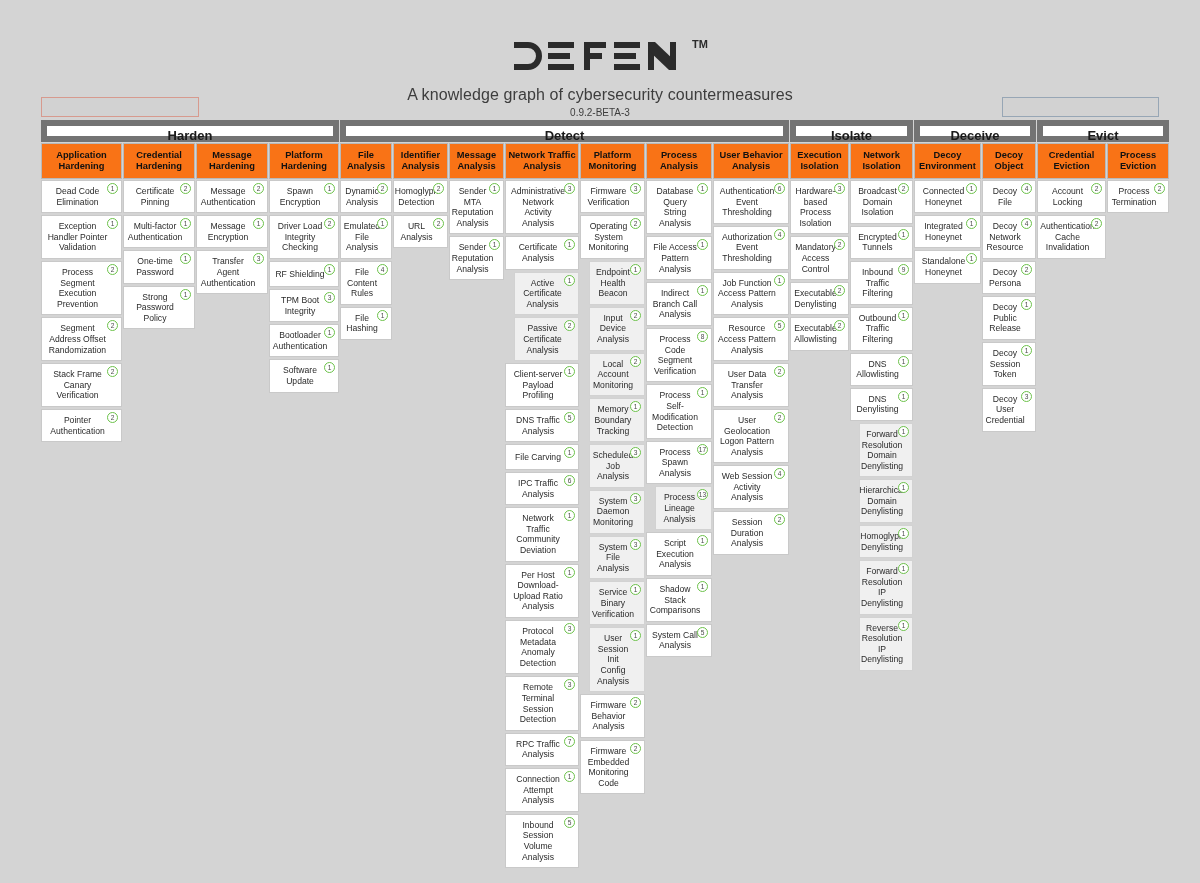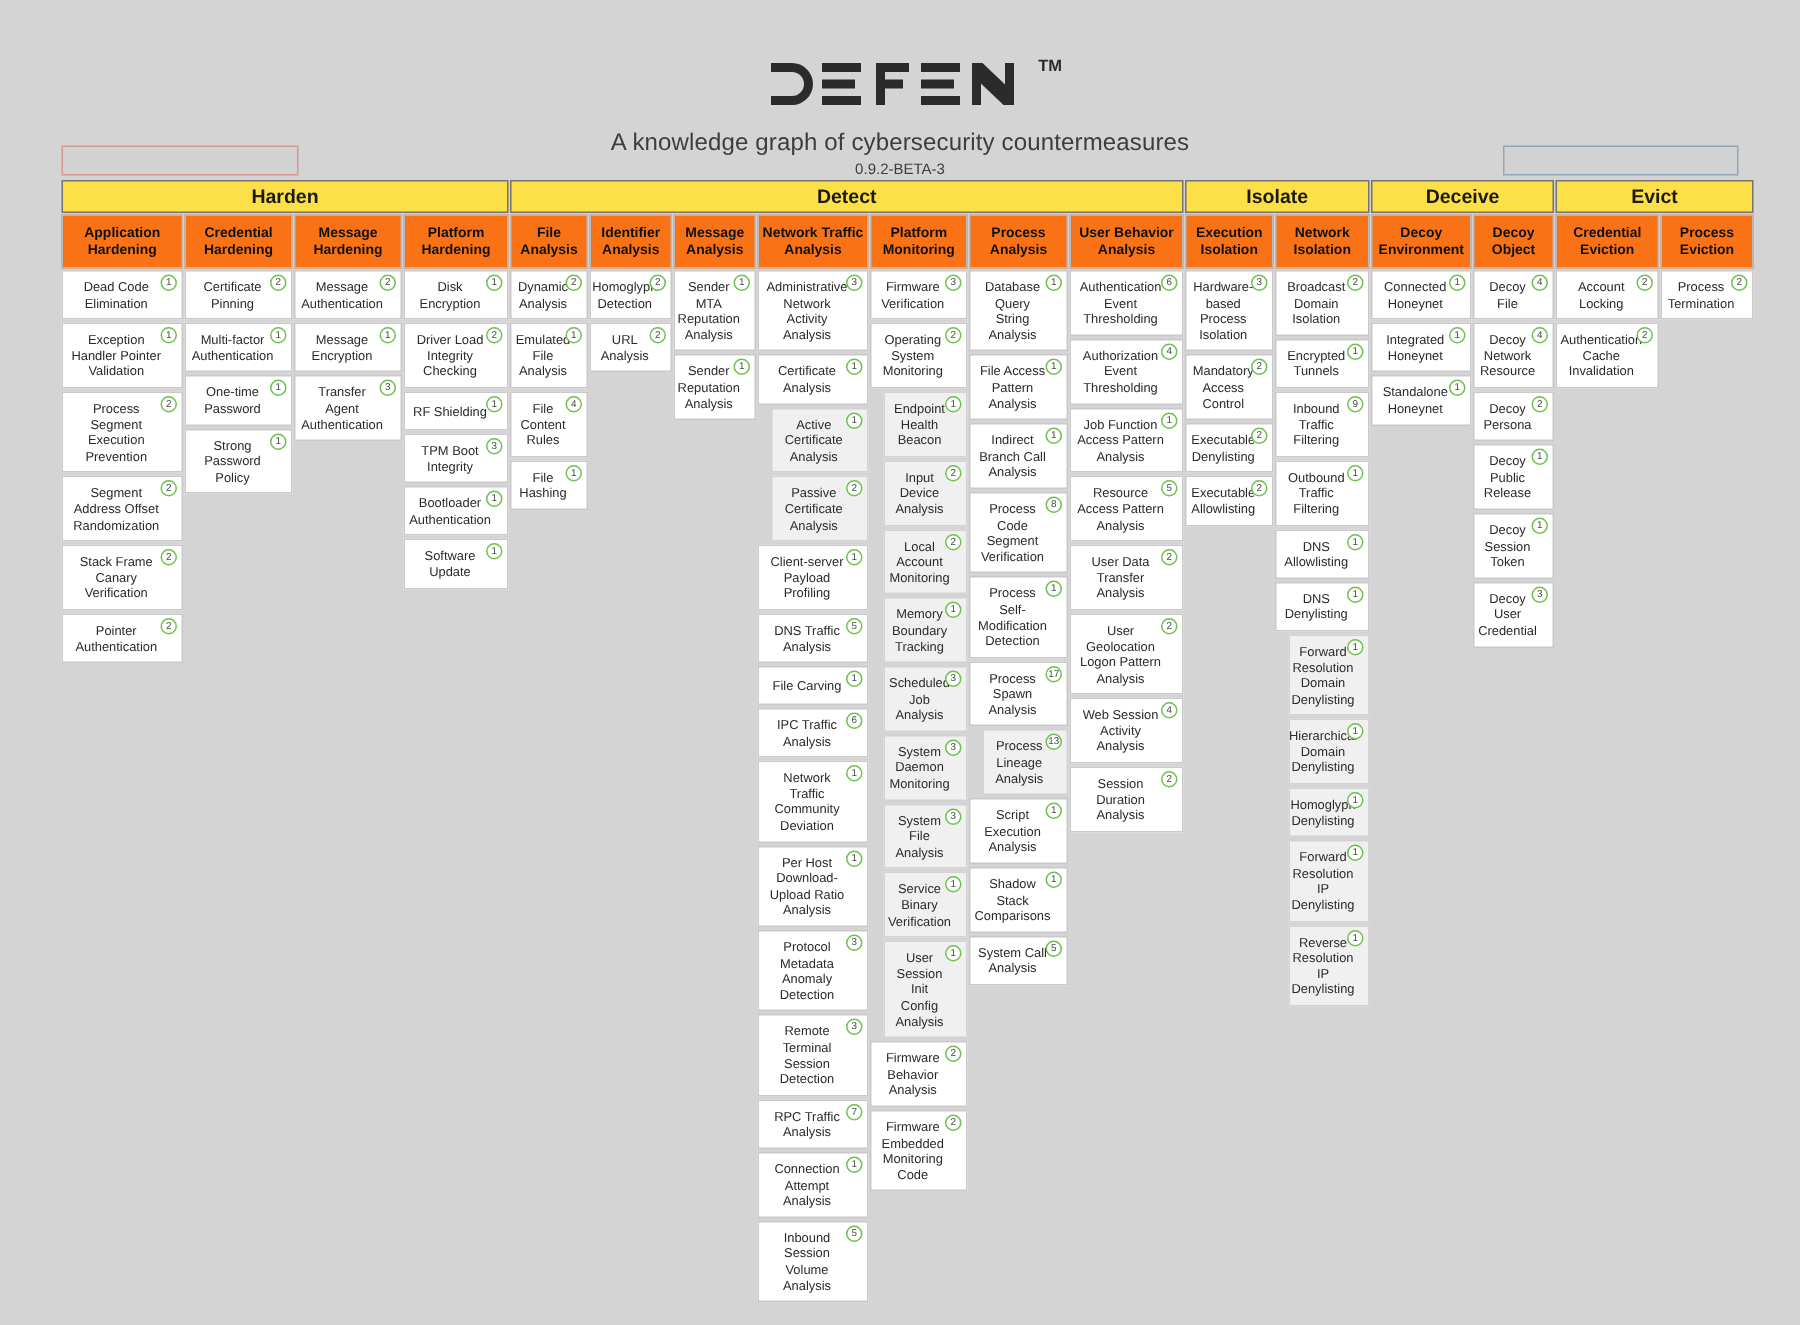--- a/index.html
+++ b/index.html
@@ -44,21 +44,21 @@
   #search-right { left: 1002px; width: 157px; }
   #search-right input { border: 1px solid #97a6b5; }
 
   
   #matrix {
     position: absolute; left: 41px; top: 120px;
     display: flex; align-items: flex-start;
   }
   .tactic { display: flex; flex-direction: column; }
   .tactic-head {
-    background: #fde047; border: 1px solid #737373;
+    background: #ffffff; border: 6px solid #737373;
     height: 22px; line-height: 20px; text-align: center;
     font-size: 13px; font-weight: bold; color: #1a1a1a;
     margin-bottom: 1px;
   }
   .base-row { display: flex; align-items: flex-start; }
   .basecol { display: flex; flex-direction: column; margin-right: 1px; }
   .basecol:last-child { margin-right: 0; }
   .base-head {
     background: #f97316; border: 1px solid #b9b9b9;
     height: 36px; display: flex; align-items: center; justify-content: center;
@@ -208,21 +208,21 @@
               <div class="tech">
                 <span>Transfer Agent Authentication</span>
                 <span class="badge">3</span>
               </div>
             </div>
           </div>
           <div class="basecol" style="width: 70px;">
             <div class="base-head">Platform Hardening</div>
             <div class="tech-list">
               <div class="tech">
-                <span>Disk Encryption</span>
+                <span>Spawn Encryption</span>
                 <span class="badge">1</span>
               </div>
               <div class="tech">
                 <span>Driver Load Integrity Checking</span>
                 <span class="badge">2</span>
               </div>
               <div class="tech">
                 <span>RF Shielding</span>
                 <span class="badge">1</span>
               </div>

